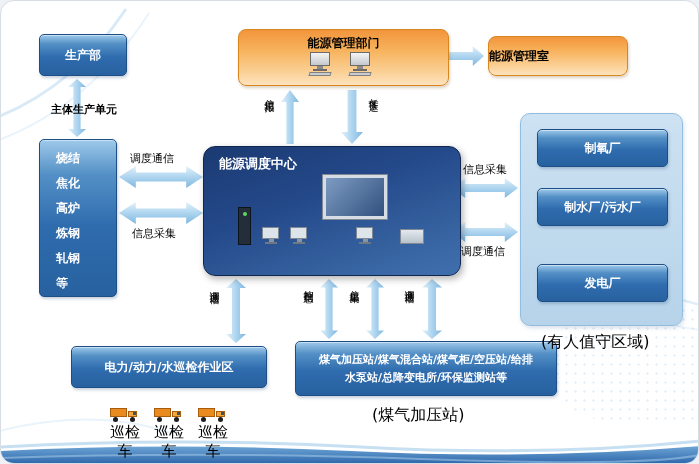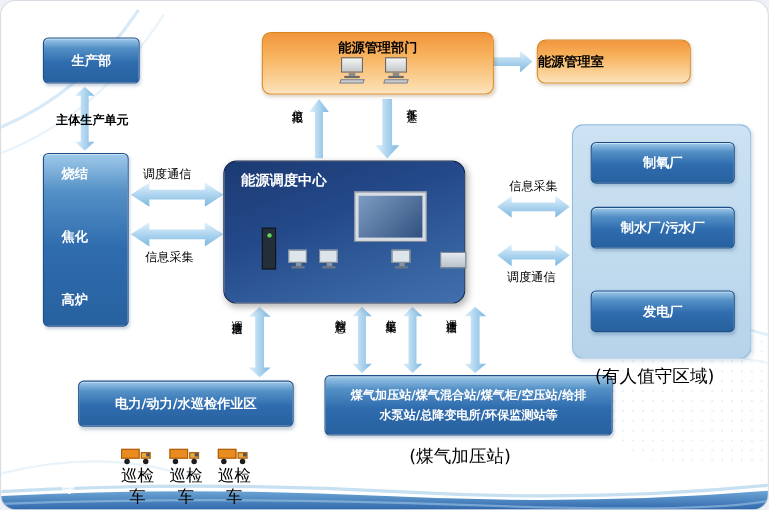--- a/index.html
+++ b/index.html
@@ -43,21 +43,21 @@
                clip-path:polygon(30% 0%,70% 0%,70% 78%,100% 78%,50% 100%,0% 78%,30% 78%); }
 
   
   .lbl { position:absolute; font-size:11px; color:#000; z-index:3; white-space:nowrap; }
   .vlabel { position:absolute; writing-mode:vertical-rl; text-orientation:upright;
             font-size:10px; color:#000; letter-spacing:1px; line-height:12px; z-index:3; }
   .caption { position:absolute; font-size:16px; color:#000; z-index:3; white-space:nowrap; }
 
   
   .plants { flex-direction:column; align-items:flex-start; justify-content:flex-start;
-            padding:6px 0 0 16px;gap:32px; }
+            padding:6px 0 0 16px; }
   .plants .pl { line-height:25px; }
 
   
   .cb-title { position:absolute; left:15px; top:8px; font-size:13px; font-weight:bold; color:#fff; }
   .cc-screen { position:absolute; left:118px; top:27px; width:66px; height:46px;
                background:#d7dde4; border:1px solid #7f8a96; padding:3px; }
   .cc-screen-inner { width:100%; height:100%; background:linear-gradient(135deg,#7e9cc2,#31507e); }
   .tower { position:absolute; left:34px; top:60px; width:13px; height:38px;
            background:#232e3a; border:1px solid #0d141b; }
   .tower .led { position:absolute; left:4px; top:4px; width:4px; height:4px; background:#5fd75f; border-radius:50%; }
@@ -153,21 +153,21 @@
 
   <div class="abs box-orange" style="left:487px;top:35px;width:140px;height:40px;display:flex;align-items:center;justify-content:flex-start;">
     <span>能源管理室</span>
   </div>
 
   <div class="vlabel" style="left:262px;top:90px;height:54px;">信息汇报</div>
   <div class="abs arrow arrow-up" style="left:280px;top:89px;width:18px;height:54px;"></div>
   <div class="abs arrow arrow-down" style="left:340px;top:89px;width:22px;height:54px;"></div>
   <div class="vlabel" style="left:366px;top:90px;height:54px;">任务下达</div>
 
-  <div class="abs center-box" style="left:202px;top:145px;width:220px;height:130px;">
+  <div class="abs center-box" style="left:202px;top:145px;width:258px;height:130px;">
     <div class="cb-title">能源调度中心</div>
     <div class="cc-screen">
         <div class="cc-screen-inner"></div>
       </div>
     <div class="tower">
         <div class="led"></div>
       </div>
     <div class="sm-mon" style="left:58px;top:80px;">
       <div class="scr"></div>
         <div class="std"></div>

